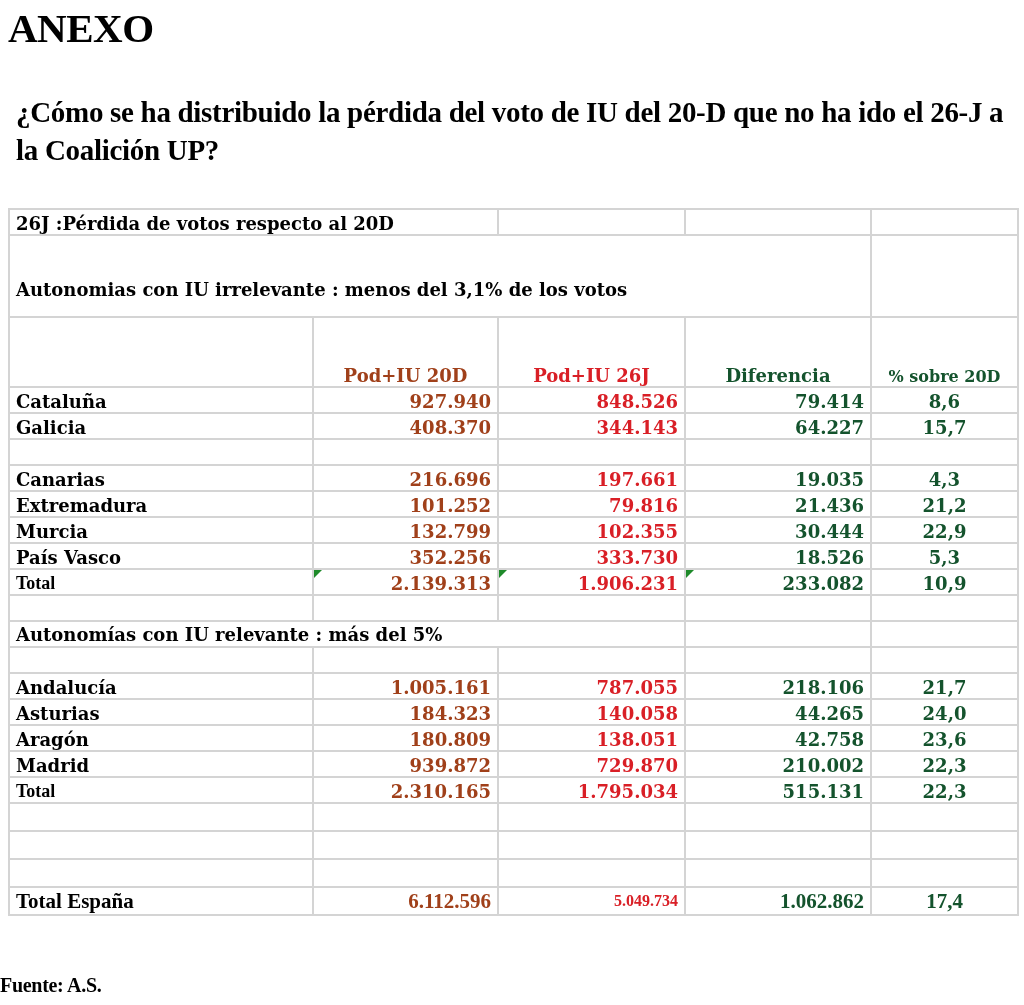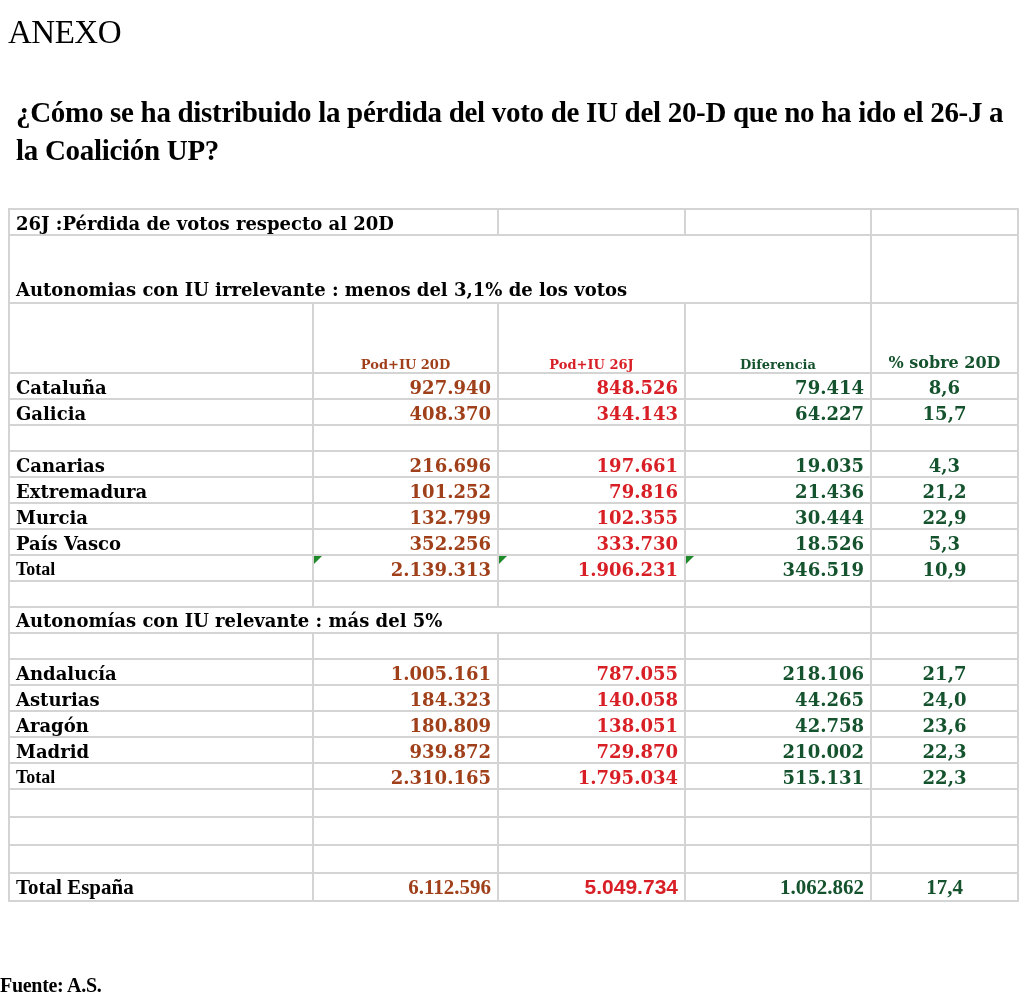--- a/index.html
+++ b/index.html
@@ -1,35 +1,35 @@
 <!DOCTYPE html>
 <html><head>
 <meta charset="utf-8">
 <style>
   html, body { margin: 0; padding: 0; background: #ffffff; }
   body { width: 1024px; height: 1005px; position: relative; overflow: hidden; font-family: "Liberation Serif", serif; color: #000; }
-  .anexo { position: absolute; left: 8px; top: 14px; font-size: 33px; font-weight: normal; letter-spacing: -0.5px; }
+  .anexo { position: absolute; left: 8px; top: 4px; font-size: 41px; font-weight: bold; letter-spacing: -0.5px; }
   .question { position: absolute; left: 16px; top: 93px; width: 1010px; font-size: 29px; font-weight: bold; line-height: 38px; letter-spacing: -0.3px; }
   table.grid { position: absolute; left: 8px; top: 208px; border-collapse: collapse; table-layout: fixed; font-family: "DejaVu Serif", serif; font-weight: bold; font-size: 18px; }
   table.grid td { border: 2px solid #d4d4d4; padding: 0 6px; height: 24px; vertical-align: bottom; white-space: nowrap; overflow: visible; }
   col.c0 { width: 304px; } col.c1 { width: 185px; } col.c2 { width: 187px; } col.c3 { width: 186px; } col.c4 { width: 147px; }
   .num { text-align: right; }
   .ctr { text-align: center; }
   .c20 { color: #a0401a; }
   .c26 { color: #d91f26; }
   .blk { color: #14532d; }
   .region { padding-left: 6px; }
   .total-label { text-align: left; font-family: Liberation Serif, serif; }
   tr.tall td { height: 68px; }
   tr.tall2 td { height: 64px; }
   tr.empty td { height: 24px; }
   tr.empty-lg td { height: 26px; }
   td.tri { position: relative; }
   td.tri::before { content: ""; position: absolute; left: 0; top: 0; width: 0; height: 0; border-top: 8px solid #1e8a2a; border-right: 8px solid transparent; }
-  .hdr { font-size: 13px; }
+  .hdr { font-size: 18px; }
   .hdr-small { font-size: 16px; }
   .fuente { position: absolute; left: 0; top: 974px; font-size: 20px; font-weight: bold; letter-spacing: -0.3px; }
 </style>
 </head>
 <body>
 
 <div class="anexo">ANEXO</div>
 <div class="question">¿Cómo se ha distribuido la pérdida del voto de IU del 20-D que no ha ido el 26-J a la Coalición UP?</div>
 
 <table class="grid">
@@ -41,21 +41,21 @@
       <col class="c4">
     </colgroup>
   <tbody>
     <tr>
       <td colspan="2" style="border-right:2px solid #d4d4d4;">26J :Pérdida de votos respecto al 20D</td>
       <td></td>
       <td></td>
       <td></td>
     </tr>
     <tr class="tall2">
-      <td colspan="4" style="padding-bottom:2px;">Autonomias con IU irrelevante : menos del 3,1% de los votos</td>
+      <td colspan="4" style="padding-bottom:16px;">Autonomias con IU irrelevante : menos del 3,1% de los votos</td>
       <td></td>
     </tr>
     <tr class="tall">
       <td></td>
       <td class="ctr c20 hdr">Pod+IU 20D</td>
       <td class="ctr c26 hdr">Pod+IU 26J</td>
       <td class="ctr blk hdr">Diferencia</td>
       <td class="ctr blk hdr-small">% sobre 20D</td>
     </tr>
 
@@ -105,21 +105,21 @@
       <td class="region">País Vasco</td>
       <td class="num c20">352.256</td>
       <td class="num c26">333.730</td>
       <td class="num blk">18.526</td>
       <td class="ctr blk">5,3</td>
     </tr>
     <tr>
       <td class="total-label">Total</td>
       <td class="num c20 tri">2.139.313</td>
       <td class="num c26 tri">1.906.231</td>
-      <td class="num blk tri">346.519</td>
+      <td class="num blk tri">233.082</td>
       <td class="ctr blk">10,9</td>
     </tr>
     <tr class="empty">
       <td></td>
         <td></td>
         <td></td>
         <td></td>
         <td></td>
     </tr>
     <tr>
@@ -186,20 +186,20 @@
     <tr class="empty-lg">
       <td></td>
         <td></td>
         <td></td>
         <td></td>
         <td></td>
     </tr>
     <tr style="height:28px;margin-top:23px;">
       <td style="font-family:'Liberation Serif',serif;font-size:21px;vertical-align:middle;">Total España</td>
       <td class="num c20" style="font-family:'Liberation Serif',serif;font-size:21px;vertical-align:middle;">6.112.596</td>
-      <td class="num c26" style="font-family:Liberation Sans, sans-serif;font-size:21px;vertical-align:middle;">5.049.734</td>
+      <td class="num c26" style="font-family:Liberation Serif, serif;font-size:16px;vertical-align:middle;">5.049.734</td>
       <td class="num blk" style="font-family:'Liberation Serif',serif;font-size:21px;vertical-align:middle;">1.062.862</td>
       <td class="ctr blk" style="font-family:'Liberation Serif',serif;font-size:21px;vertical-align:middle;">17,4</td>
     </tr>
   </tbody>
 </table>
 
 <div class="fuente">Fuente: A.S.</div>
 
 </body></html>

